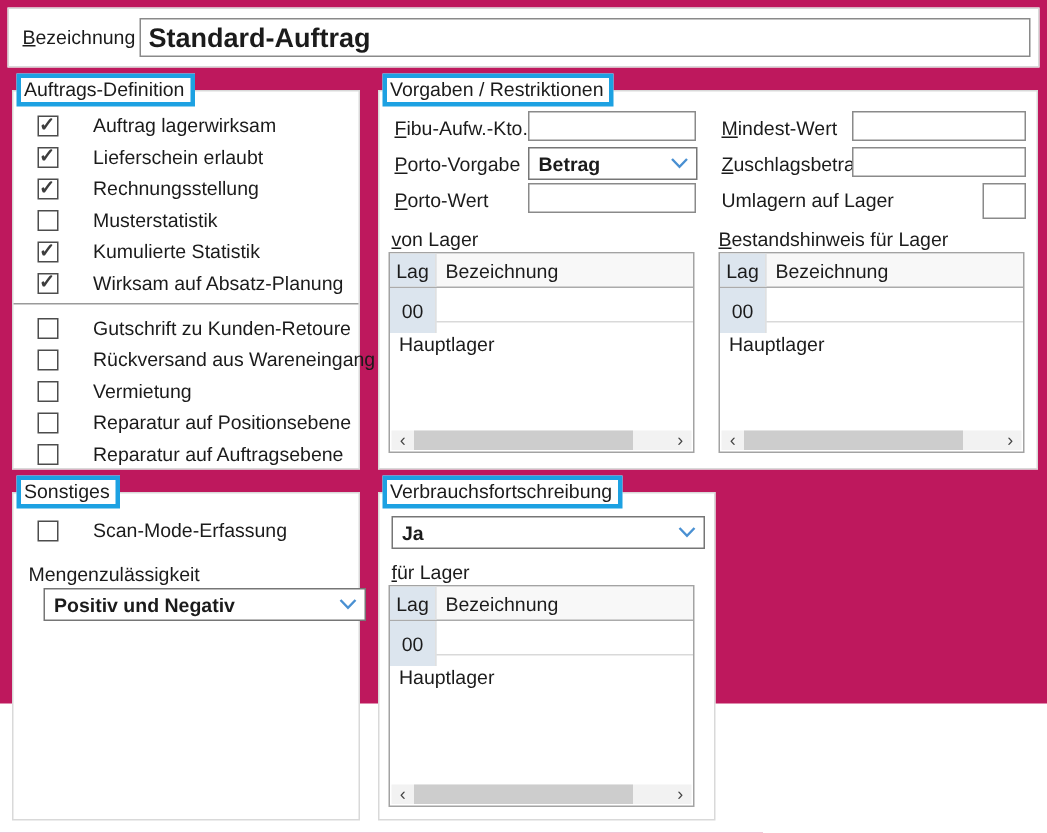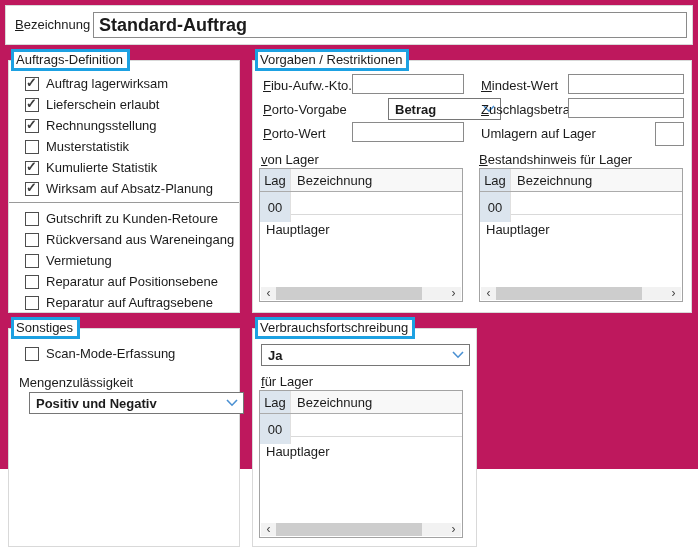--- a/index.html
+++ b/index.html
@@ -22,21 +22,21 @@
   .group-title { position:absolute; top:-12px; left:2px; background:#fff;
     border:3px solid #1da1e2; padding:1px 4px 1px 2px; line-height:14px; white-space:nowrap; }
 
   
   .cb-list { position:absolute; left:16px; right:4px; }
   .cb-row { display:flex; align-items:center; height:21px; cursor:default; }
   .cb-box { width:12px; height:12px; border:1px solid #4d4d4d; background:#fff;
     margin-right:7px; position:relative; flex:0 0 auto; }
   .cb-box.checked::after { content:"\2713"; position:absolute; left:0px; top:-2px;
     font-size:13px; font-weight:bold; color:#3d3d3d; line-height:14px; }
-  .cb-label { white-space:nowrap; }
+  .cb-label { white-space:nowrap;margin-left:16px; }
   .sep { position:absolute; left:0; right:0; border-top:1px solid #9a9a9a; height:0; }
 
   
   .flabel { position:absolute; white-space:nowrap; }
   .field  { position:absolute; border:1px solid #8a8a8a; background:#fff;
     font-family:inherit; font-size:13px; padding:0 4px; color:#1b1b1b; outline:none; }
   .combo  { position:absolute; border:1px solid #767676; background:#fff;
     display:flex; align-items:center; justify-content:space-between;
     padding:0 5px 0 6px; font-weight:bold; cursor:default; }
   .combo .chev { display:flex; align-items:center; }
@@ -137,21 +137,21 @@
       </div>
   </div>
 
   <div class="group" id="grp-vorgaben">
     <span class="group-title">Vorgaben / Restriktionen</span>
 
     <span class="flabel" style="left:10px; top:17px;"><u>F</u>ibu-Aufw.-Kto.</span>
     <input class="field" style="left: 99px; top: 13px; width: 102px; height: 18px;" value="">
 
     <span class="flabel" style="left:10px; top:41px;"><u>P</u>orto-Vorgabe</span>
-    <div class="combo" style="left:99px; top:37px; width:100px; height:20px;margin-left:36px;">
+    <div class="combo" style="left:99px; top:37px; width:100px; height:20px;">
       <span>Betrag</span>
       <span class="chev">
         <svg width="12" height="8" viewBox="0 0 12 8">
             <path d="M1 1 L6 6.2 L11 1" fill="none" stroke-width="1.6" stroke="#4a90d2"></path>
           </svg>
       </span>
     </div>
 
     <span class="flabel" style="left:10px; top:65px;"><u>P</u>orto-Wert</span>
     <input class="field" style="left: 99px; top: 61px; width: 102px; height: 18px;" value="">

